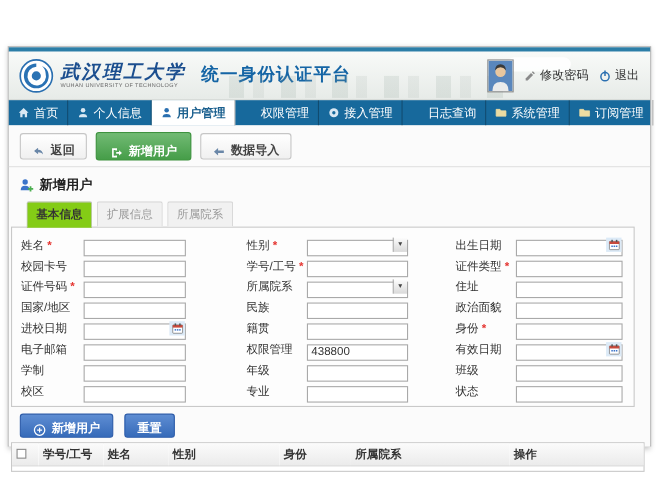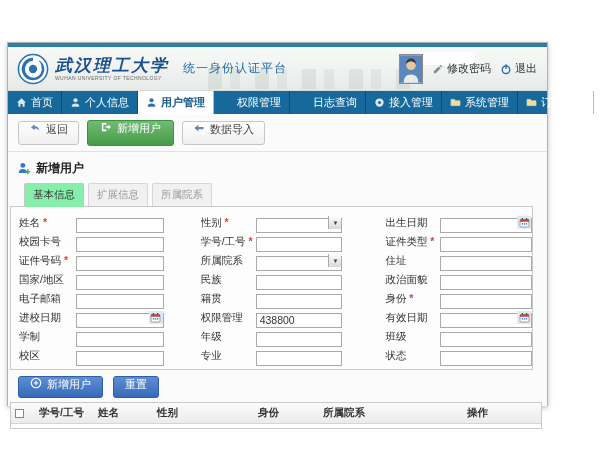--- a/index.html
+++ b/index.html
@@ -1,59 +1,59 @@
 <!DOCTYPE html>
 <html style="--nav-bg: #17699c; --top-bar: #2c7ea7; --green: #4aa74d; --blue: #3b74c9; --title-blue: #1565a5; --red: #e53935;"><head>
 <meta charset="utf-8">
 <style>
   *{margin:0;padding:0;box-sizing:border-box;}
   html,body{width:600px;height:450px;}
   body{background:#fff;font-family:"Liberation Sans","DejaVu Sans",sans-serif;position:relative;overflow:hidden;}
-  .content{position:absolute;left:7px;top:42px;width:541px;height:364px;border:1px solid #b2b2b2;
+  .content{position:absolute;left:7px;top:42px;width:585px;height:364px;border:1px solid #b2b2b2;
            box-shadow:0 2px 5px rgba(0,0,0,.25);background:#fbfbfb;}
   .topbar{height:4px;background:var(--top-bar,#2c7ea7);}
   
   .banner{height:44px;background:linear-gradient(#f8faf8,#e7ebe8);position:relative;display:flex;align-items:center;border-bottom:1px solid #d8dcd9;}
   .logo{width:32px;height:32px;margin-left:9px;flex:none;}
   .univ-text{margin-left:6px;flex:none;}
   .univ-cn{font-family:"Liberation Serif","DejaVu Serif",serif;font-style:italic;font-weight:bold;font-size:17px;color:#1c4f8f;letter-spacing:2px;line-height:17px;white-space:nowrap;}
   .univ-en{font-size:5px;color:#666;letter-spacing:.4px;margin-top:1px;white-space:nowrap;}
-  .platform-title{margin-left:14px;font-size:12px;font-weight:normal;color:var(--title-blue,#1565a5);letter-spacing:1px;white-space:nowrap;}
+  .platform-title{margin-left:14px;font-size:16px;font-weight:bold;color:var(--title-blue,#1565a5);letter-spacing:1px;white-space:nowrap;}
   .skyline{position:absolute;left:200px;right:130px;bottom:1px;height:20px;opacity:.18;
      background:repeating-linear-gradient(90deg,#8fa39a 0 14px,transparent 14px 22px,#aab6b0 22px 32px,transparent 32px 47px);}
   .cloud{position:absolute;right:72px;top:5px;width:58px;height:13px;background:#fff;border-radius:8px;opacity:.85;}
   .user-group{margin-left:auto;margin-right:10px;display:flex;align-items:center;gap:9px;position:relative;z-index:2;}
   .avatar{width:24px;height:30px;border:1px solid #8a8a8a;display:block;}
   .hlink{display:flex;align-items:center;gap:3px;font-size:11px;color:#333;text-decoration:none;cursor:pointer;white-space:nowrap;}
   .hlink svg{width:12px;height:12px;}
   
   .navbar{height:23px;background:var(--nav-bg,#17699c);display:flex;align-items:stretch;}
   .nav-item{display:flex;align-items:center;gap:4px;padding:0 8px;color:#fff;font-size:11px;
             border-right:1px solid rgba(0,0,0,.28);cursor:pointer;white-space:nowrap;}
   .nav-item svg{width:11px;height:11px;fill:#d9e8f3;flex:none;}
   .nav-item.active{background:#fff;color:#1a5f8e;font-weight:bold;}
   .nav-item.active svg{fill:#2a6fb0;}
   
   .main{background:#fbfbfb;height:292px;}
   .toolbar{display:flex;align-items:center;gap:8px;padding:6px 10px 5px;border-bottom:1px solid #e2e2e2;}
-  .btn{display:inline-flex;align-items:flex-start;gap:5px;font-size:11px;border-radius:3px;cursor:pointer;white-space:nowrap;}
+  .btn{display:inline-flex;align-items:flex-end;gap:5px;font-size:11px;border-radius:3px;cursor:pointer;white-space:nowrap;font-weight:bold;}
   .btn svg{width:12px;height:12px;flex:none;}
   .btn-light{background:linear-gradient(#fff,#f0f0f0);border:1px solid #c6c6c6;color:#444;height:24px;padding:0 10px;}
   .btn-green{background:linear-gradient(rgba(255,255,255,.22),rgba(0,0,0,.06)),var(--green,#4aa74d);border:1px solid #3e923f;color:#fff;height:26px;padding:0 12px;}
   .btn-blue{background:linear-gradient(rgba(255,255,255,.18),rgba(0,0,0,.08)),var(--blue,#3b74c9);border:1px solid #2f5da9;color:#fff;height:22px;padding:0 11px;}
   .section-head{display:flex;align-items:center;gap:5px;padding:8px 10px 4px;font-size:12px;font-weight:bold;color:#222;}
   .section-head svg{width:13px;height:13px;}
   .tabs{display:flex;gap:4px;margin:2px 0 0 16px;position:relative;z-index:2;}
   .tab{font-size:10.5px;padding:4px 8px;border:1px solid #d6d6d6;border-bottom:none;background:#f1f1f1;color:#999;border-radius:2px 2px 0 0;cursor:pointer;white-space:nowrap;}
-  .tab.active{background:#86efac;color:#333;font-weight:normal;border-color:#c6c6c6;margin-bottom:-1px;padding-bottom:5px;}
+  .tab.active{background:#84cc16;color:#333;font-weight:bold;border-color:#c6c6c6;margin-bottom:-1px;padding-bottom:5px;}
   .form-panel{margin:0 14px 0 2px;border:1px solid #c9c9c9;background:#fdfdfd;padding:8px 0 6px;}
   .form-grid{display:flex;}
   .form-col{display:flex;flex-direction:column;gap:4px;}
   .col0{margin-left:8px;width:150px;}
-  .col1{margin-left:37px;width:147px;}
+  .col1{margin-left:55px;width:147px;}
   .col2{margin-left:43px;width:152px;}
   .form-row{display:flex;align-items:center;height:15px;}
   .f-label{font-size:10.5px;color:#333;flex:none;white-space:nowrap;overflow:hidden;}
   .col0 .f-label{width:57px;}.col1 .f-label{width:55px;}.col2 .f-label{width:55px;}
   .req{color:var(--red,#e53935);font-weight:bold;}
   .f-input-wrap{flex:1;position:relative;height:15px;}
   .f-input-wrap input{width:100%;height:15px;border:1px solid #a9a9a9;font-size:10.5px;padding:0 3px;background:#fff;color:#333;font-family:inherit;}
   .dd-btn{position:absolute;right:1px;top:1px;width:13px;height:13px;background:linear-gradient(#fdfdfd,#d9d9d9);border-left:1px solid #aaa;font-size:6px;color:#444;display:flex;align-items:center;justify-content:center;cursor:pointer;}
   .cal-btn{position:absolute;right:1px;top:1px;width:14px;height:13px;background:#dceaf7;display:flex;align-items:center;justify-content:center;cursor:pointer;}
   .cal-btn svg{width:11px;height:11px;}
@@ -131,31 +131,31 @@
       </a>
       <a class="nav-item">
         <svg viewBox="0 0 16 16">
           <circle cx="5.2" cy="5.2" r="3.2" fill="none" stroke="currentColor" stroke-width="1.8" style="stroke:inherit"></circle>
           <path d="M7.5 7.5 L13.8 13.8 M11 11 l2-2 M9 13 l2-2" stroke-width="1.8" style="stroke:inherit" fill="none"></path>
         </svg>
         <span>权限管理</span>
       </a>
       <a class="nav-item">
         <svg viewBox="0 0 16 16">
+          <circle cx="8" cy="8" r="6"></circle>
+          <circle cx="8" cy="8" r="2.2" fill="#17699c"></circle>
+        </svg>
+        <span>接入管理</span>
+      </a>
+      <a class="nav-item">
+        <svg viewBox="0 0 16 16">
           <rect x="2" y="2" width="12" height="12" rx="2" fill="none" stroke-width="2" style="stroke:inherit"></rect>
           <path d="M5 8.5 l2 2 L11.5 5.8" fill="none" stroke-width="2" style="stroke:inherit"></path>
         </svg>
         <span>日志查询</span>
-      </a>
-      <a class="nav-item">
-        <svg viewBox="0 0 16 16">
-          <circle cx="8" cy="8" r="6"></circle>
-          <circle cx="8" cy="8" r="2.2" fill="#17699c"></circle>
-        </svg>
-        <span>接入管理</span>
       </a>
       <a class="nav-item">
         <svg viewBox="0 0 16 16" style="fill:#ecdca2;stroke:#ecdca2">
           <path d="M1.5 3.5 h5 l1.5 2 h6.5 v7 h-13 Z"></path>
         </svg>
         <span>系统管理</span>
       </a>
       <a class="nav-item">
         <svg viewBox="0 0 16 16" style="fill:#ecdca2;stroke:#ecdca2">
           <path d="M1.5 3.5 h5 l1.5 2 h6.5 v7 h-13 Z"></path>
@@ -212,39 +212,39 @@
             <div class="form-row">
               <label class="f-label">校园卡号</label>
               <div class="f-input-wrap text"><input type="text" style=""></div>
             </div>
             <div class="form-row">
               <label class="f-label">证件号码<span class="req"> *</span></label>
               <div class="f-input-wrap text"><input type="text" style=""></div>
             </div>
             <div class="form-row">
               <label class="f-label">国家/地区</label>
-              <div class="f-input-wrap text"><input type="text" style=""></div>
-            </div>
-            <div class="form-row">
-              <label class="f-label">电子邮箱</label>
               <div class="f-input-wrap text"><input type="text" style=""></div>
             </div>
             <div class="form-row">
               <label class="f-label">进校日期</label>
               <div class="f-input-wrap date"><input type="text" style=""><span class="cal-btn">
                   <svg viewBox="0 0 16 16">
                     <rect x="1.5" y="3.5" width="13" height="11" rx="1" fill="#fff" stroke="#777"></rect>
                     <rect x="1.5" y="3.5" width="13" height="3.5" fill="#c94a3d"></rect>
                     <rect x="4" y="1.5" width="2" height="3" fill="#555"></rect>
                     <rect x="10" y="1.5" width="2" height="3" fill="#555"></rect>
                     <rect x="4" y="9" width="2" height="2" fill="#3b74c9"></rect>
                     <rect x="7" y="9" width="2" height="2" fill="#3b74c9"></rect>
                     <rect x="10" y="9" width="2" height="2" fill="#3b74c9"></rect>
                   </svg>
                 </span></div>
+            </div>
+            <div class="form-row">
+              <label class="f-label">电子邮箱</label>
+              <div class="f-input-wrap text"><input type="text" style=""></div>
             </div>
             <div class="form-row">
               <label class="f-label">学制</label>
               <div class="f-input-wrap text"><input type="text" style=""></div>
             </div>
             <div class="form-row">
               <label class="f-label">校区</label>
               <div class="f-input-wrap text"><input type="text" style=""></div>
             </div>
           </div>

